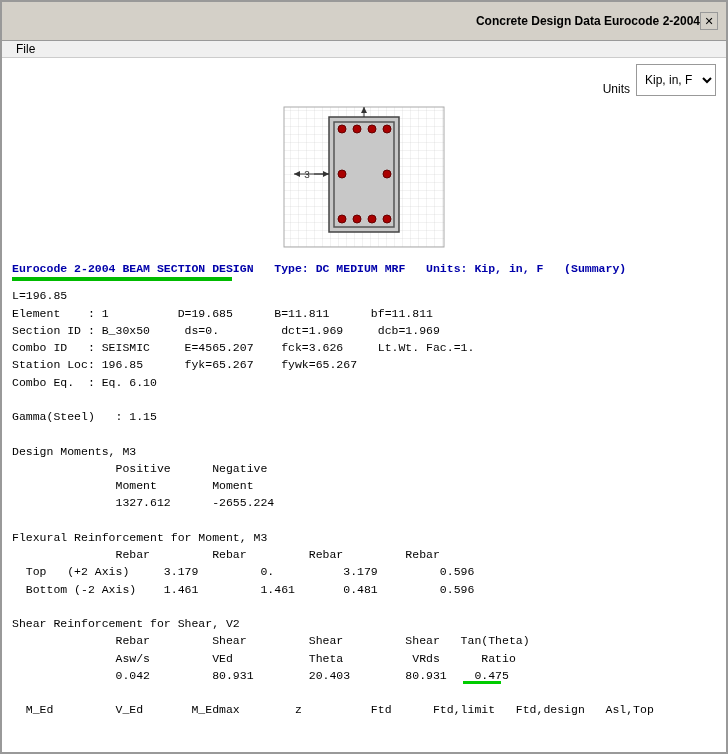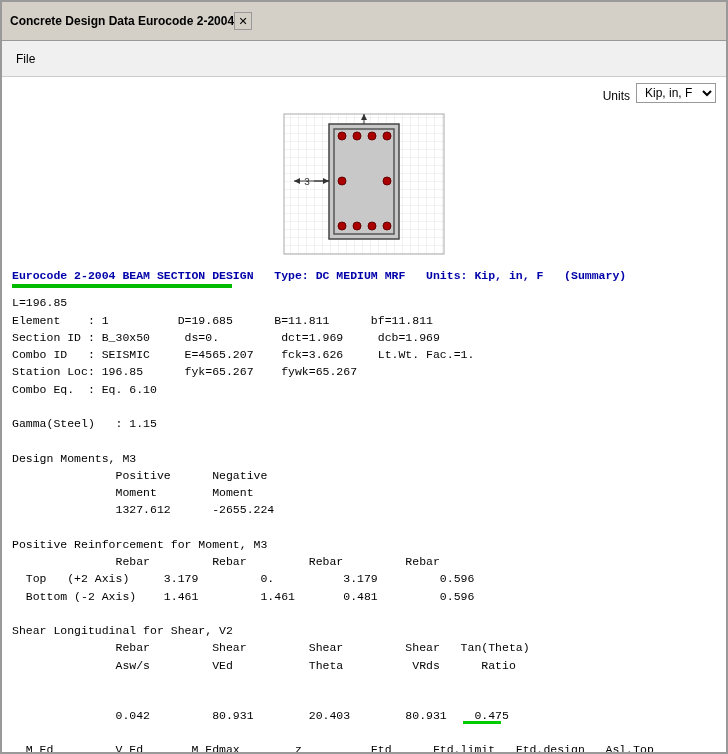--- a/index.html
+++ b/index.html
@@ -18,21 +18,21 @@
       border: 2px solid #999;
       display: flex;
       flex-direction: column;
     }
     .title-bar {
       background: #d4d0c8;
       border-bottom: 1px solid #999;
       padding: 19px 8px;
       display: flex;
       align-items: center;
-      justify-content: flex-start;
+      justify-content: flex-end;
       height: 28px;
     }
     .title-text {
       font-family: Arial, sans-serif;
       font-size: 12px;
       font-weight: bold;
     }
     .close-btn {
       width: 18px;
       height: 18px;
@@ -42,21 +42,21 @@
       align-items: center;
       justify-content: center;
       cursor: pointer;
       font-size: 11px;
       font-family: Arial, sans-serif;
     }
     .menu-bar {
       background: #f0f0f0;
       border-bottom: 1px solid #ccc;
       padding: 2px 8px;
-      height: 36px;
+      height: 17px;
       display: flex;
       align-items: center;
     }
     .menu-item {
       font-family: Arial, sans-serif;
       font-size: 12px;
       padding: 2px 6px;
       cursor: pointer;
     }
     .content {
@@ -72,21 +72,21 @@
       margin-bottom: 6px;
     }
     .units-label {
       font-family: Arial, sans-serif;
       font-size: 12px;
       margin-right: 6px;
     }
     .units-select {
       font-family: Arial, sans-serif;
       font-size: 12px;
-      padding: 1px 4px;
+      padding: 7px 4px;
       border: 1px solid #999;
       background: white;
       width: 80px;
     }
     .diagram-container {
       display: flex;
       justify-content: center;
       margin-bottom: 8px;
     }
     pre {
@@ -177,31 +177,31 @@
     <pre> </pre>
 
     
     <pre>Design Moments, M3</pre>
     <pre>               Positive      Negative</pre>
     <pre>               Moment        Moment</pre>
     <pre>               1327.612      -2655.224</pre>
     <pre> </pre>
 
     
-    <pre>Positive Reinforcement for Moment, M3</pre>
+    <pre>Flexural Reinforcement for Moment, M3</pre>
     <pre>               Rebar         Rebar         Rebar         Rebar</pre>
     <pre>  Top   (+2 Axis)     3.179         0.          3.179         0.596</pre>
     <pre>  Bottom (-2 Axis)    1.461         1.461       0.481         0.596</pre>
     <pre> </pre>
 
     
-    <pre>Shear Longitudinal for Shear, V2</pre>
+    <pre>Shear Reinforcement for Shear, V2</pre>
     <pre>               Rebar         Shear         Shear         Shear   Tan(Theta)</pre>
     <pre>               Asw/s         VEd           Theta          VRds      Ratio</pre>
-    <div style="position:relative;display:inline-block;margin-top:33px;">
+    <div style="position:relative;display:inline-block;">
       <pre>               0.042         80.931        20.403        80.931    0.475</pre>
       <div style="position:absolute;bottom:0;right:8px;width:38px;height:3px;background:#00cc00;"></div>
     </div>
     <pre> </pre>
 
     
     <pre>  M_Ed         V_Ed       M_Edmax        z          Ftd      Ftd,limit   Ftd,design   Asl,Top</pre>
     
     
 

